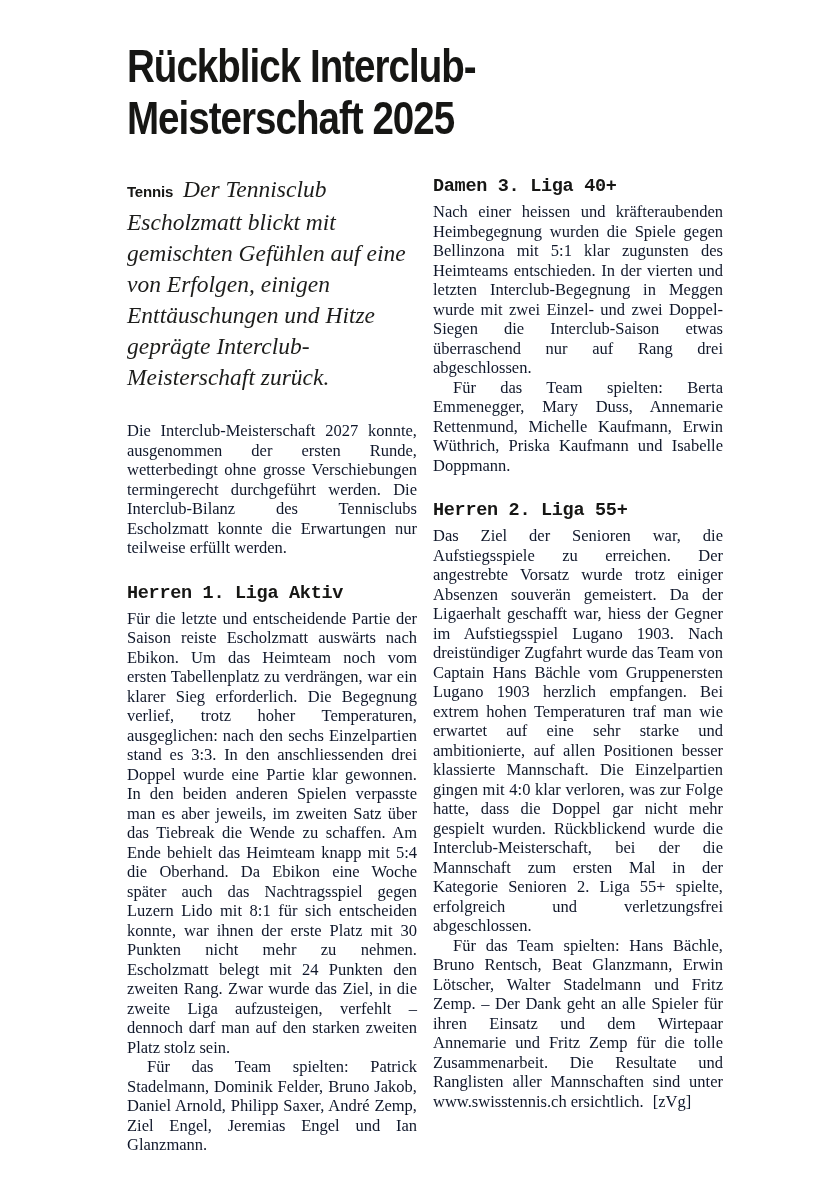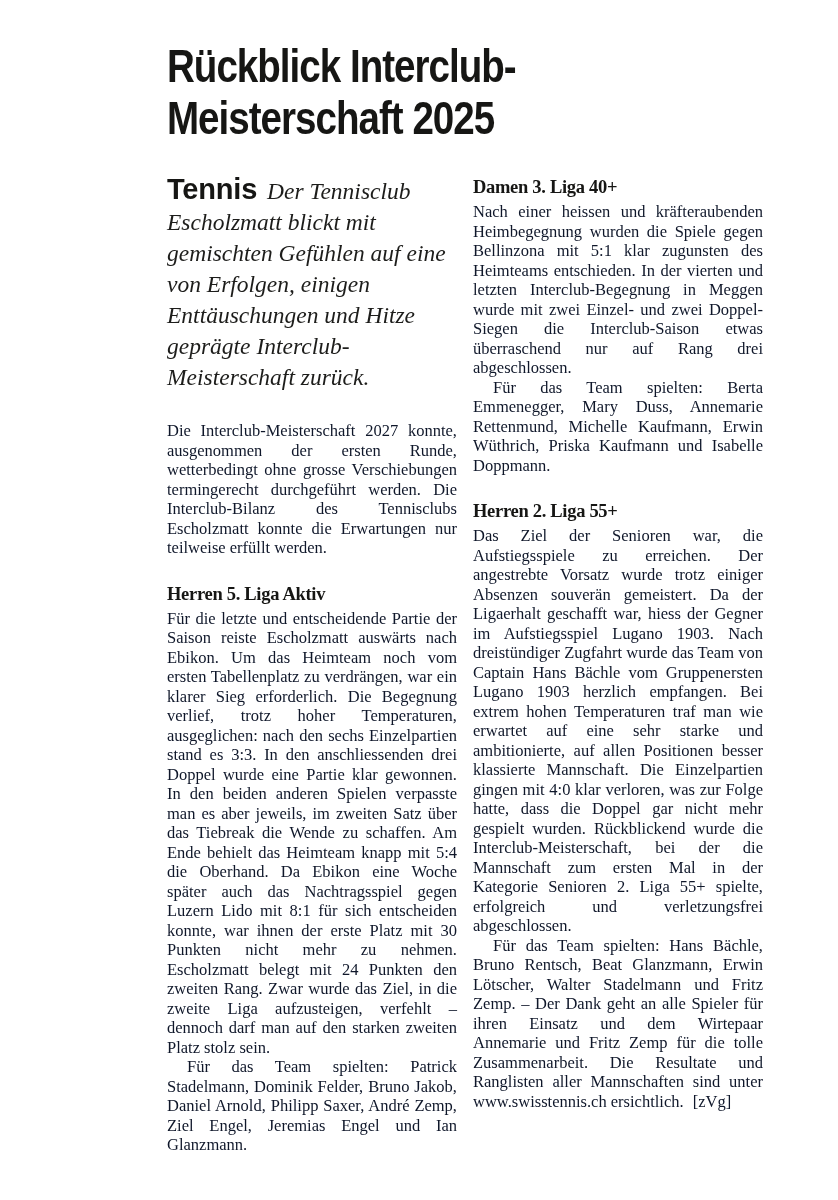--- a/index.html
+++ b/index.html
@@ -9,21 +9,20 @@
   }
   body {
     width: 838px;
     height: 1200px;
     overflow: hidden;
     color: #1d1d1b;
   }
   .page {
     padding: 40px 115px 0 127px;
     box-sizing: border-box;
-    margin-left: 40px;
   }
   .headline {
     font-family: "Liberation Sans", sans-serif;
     font-weight: 700;
     font-size: 47px;
     line-height: 52px;
     letter-spacing: -1.2px;
     color: #161614;
     white-space: pre-line;
     margin: 0 0 30px 0;
@@ -43,40 +42,40 @@
     font-family: "Liberation Serif", serif;
     font-style: italic;
     font-size: 23.5px;
     line-height: 31px;
     color: #1d1d1b;
   }
   .kicker {
     font-family: "Liberation Sans", sans-serif;
     font-style: normal;
     font-weight: 700;
-    font-size: 29px;
+    font-size: 15px;
     letter-spacing: -0.2px;
     margin-right: 10px;
     color: #161614;
   }
   .body {
     margin: 0;
     font-family: "Liberation Serif", serif;
     font-size: 16.5px;
     line-height: 19.5px;
     text-align: justify;
     color: #0f172a;
     hyphens: auto;
     -webkit-hyphens: auto;
   }
   .team {
     text-indent: 20px;
   }
   .sec-title {
-    font-family: Liberation Serif, serif;
+    font-family: Liberation Mono, monospace;
     font-weight: 700;
     font-size: 18.5px;
     line-height: 22px;
     letter-spacing: -0.3px;
     color: #161614;
     margin: 25px 0 4px 0;
   }
   .sec-title.first {
     margin-top: 2px;
   }
@@ -94,21 +93,21 @@
 
   <div class="columns">
 
     <div class="col">
       <p class="lead">
         <span class="kicker">Tennis</span><span>Der Tennisclub Escholzmatt blickt mit gemischten Gefühlen auf eine von Erfolgen, einigen Enttäuschungen und Hitze geprägte Interclub-Meisterschaft zurück.</span>
       </p>
 
       <p class="body">Die Interclub-Meisterschaft 2027 konnte, ausgenommen der ersten Runde, wetterbedingt ohne grosse Verschiebungen termingerecht durchgeführt werden. Die Interclub-Bilanz des Tennisclubs Escholzmatt konnte die Erwartungen nur teilweise erfüllt werden.</p>
 
-      <h2 class="sec-title">Herren 5. Liga Aktiv</h2>
+      <h2 class="sec-title">Herren 1. Liga Aktiv</h2>
       <p class="body">Für die letzte und entscheidende Partie der Saison reiste Escholzmatt auswärts nach Ebikon. Um das Heimteam noch vom ersten Tabellenplatz zu verdrängen, war ein klarer Sieg erforderlich. Die Begegnung verlief, trotz hoher Temperaturen, ausgeglichen: nach den sechs Einzelpartien stand es 3:3. In den anschliessenden drei Doppel wurde eine Partie klar gewonnen. In den beiden anderen Spielen verpasste man es aber jeweils, im zweiten Satz über das Tiebreak die Wende zu schaffen. Am Ende behielt das Heimteam knapp mit 5:4 die Oberhand. Da Ebikon eine Woche später auch das Nachtragsspiel gegen Luzern Lido mit 8:1 für sich entscheiden konnte, war ihnen der erste Platz mit 30 Punkten nicht mehr zu nehmen. Escholzmatt belegt mit 24 Punkten den zweiten Rang. Zwar wurde das Ziel, in die zweite Liga aufzusteigen, verfehlt – dennoch darf man auf den starken zweiten Platz stolz sein.</p>
       <p class="body team">Für das Team spielten: Patrick Stadelmann, Dominik Felder, Bruno Jakob, Daniel Arnold, Philipp Saxer, André Zemp, Ziel Engel, Jeremias Engel und Ian Glanzmann.</p>
     </div>
 
     <div class="col">
       <h2 class="sec-title first">Damen 3. Liga 40+</h2>
       <p class="body">Nach einer heissen und kräfteraubenden Heimbegegnung wurden die Spiele gegen Bellinzona mit 5:1 klar zugunsten des Heimteams entschieden. In der vierten und letzten Interclub-Begegnung in Meggen wurde mit zwei Einzel- und zwei Doppel-Siegen die Interclub-Saison etwas überraschend nur auf Rang drei abgeschlossen.</p>
       <p class="body team">Für das Team spielten: Berta Emmenegger, Mary Duss, Annemarie Rettenmund, Michelle Kaufmann, Erwin Wüthrich, Priska Kaufmann und Isabelle Doppmann.</p>
 
       <h2 class="sec-title">Herren 2. Liga 55+</h2>

